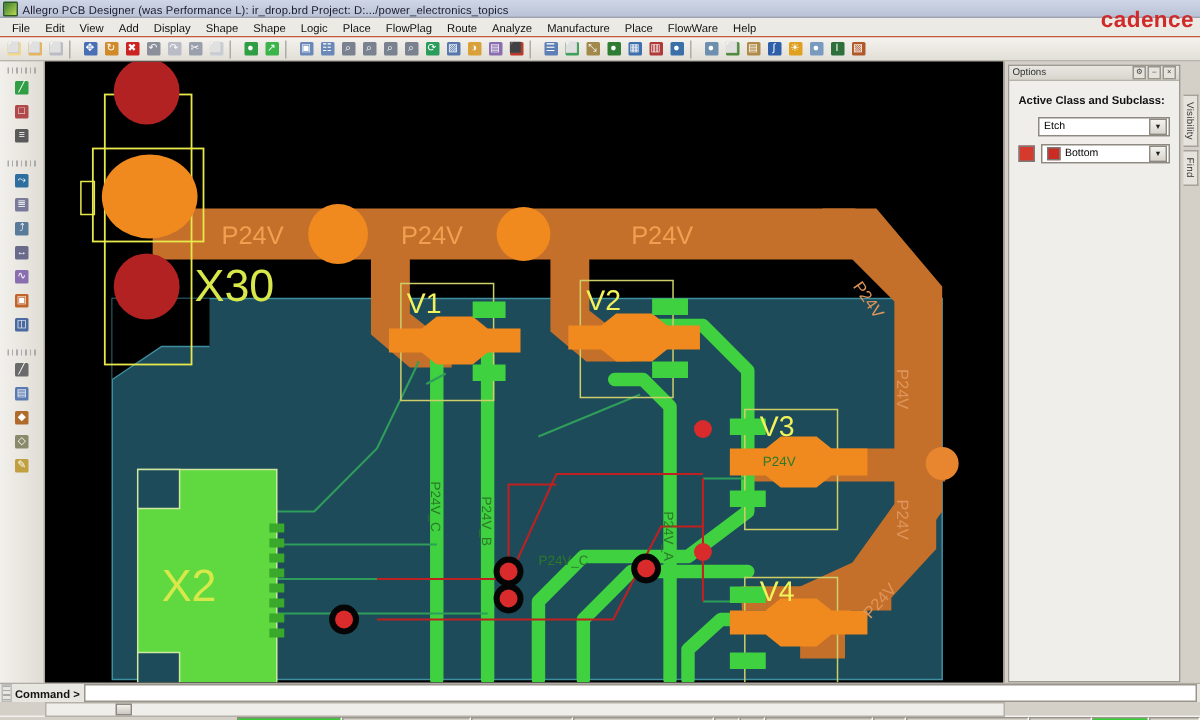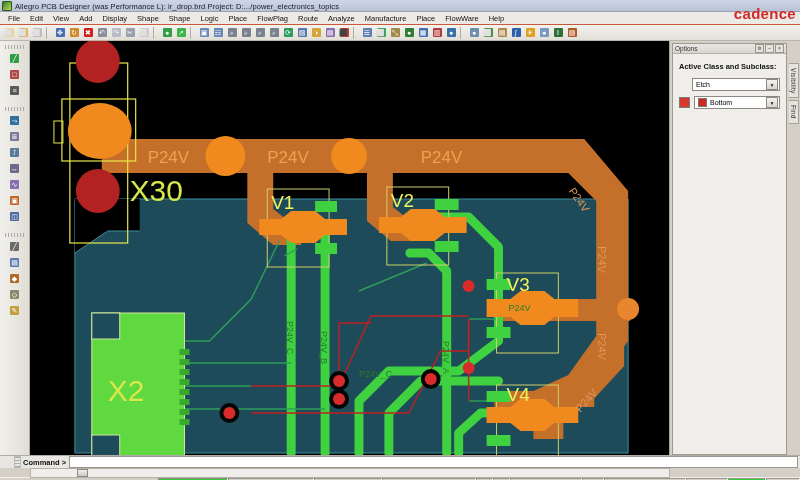--- a/index.html
+++ b/index.html
@@ -109,21 +109,21 @@
   }
   .stab{
     writing-mode:vertical-rl;text-orientation:mixed;
     background:#e6e3dc;border:1px solid #a6a29a;border-left:none;
     font-size:6.5px;color:#333;padding:4px 1px;letter-spacing:.2px;
   }
 
   
   .cmdbar{
     height:12px;background:#e8e6e0;border-top:1px solid #b0aca3;
-    display:flex;align-items:center;padding-left:14px;
+    display:flex;align-items:center;padding-left:1px;
   }
   .cmd-grip{width:5px;height:10px;
     background:repeating-linear-gradient(180deg,#aaa 0 1px,transparent 1px 3px);
     border:1px solid #bbb;margin-right:2px;flex:none;}
   .cmd-label{font-size:7.5px;font-weight:bold;color:#111;white-space:nowrap;margin-right:3px;}
   .cmd-input{flex:1;height:10px;background:#fff;border:1px solid #9a968e;margin-right:2px;}
 
   
   .scrollrow{height:9px;background:#d4d0c8;display:flex;align-items:center;}
   .sc-left{width:30px;}

